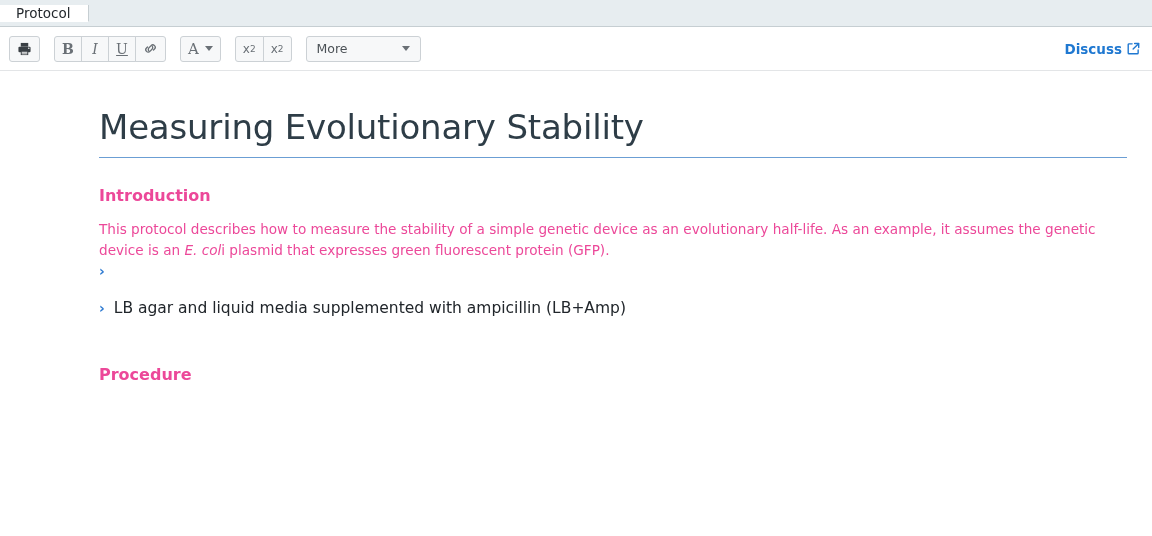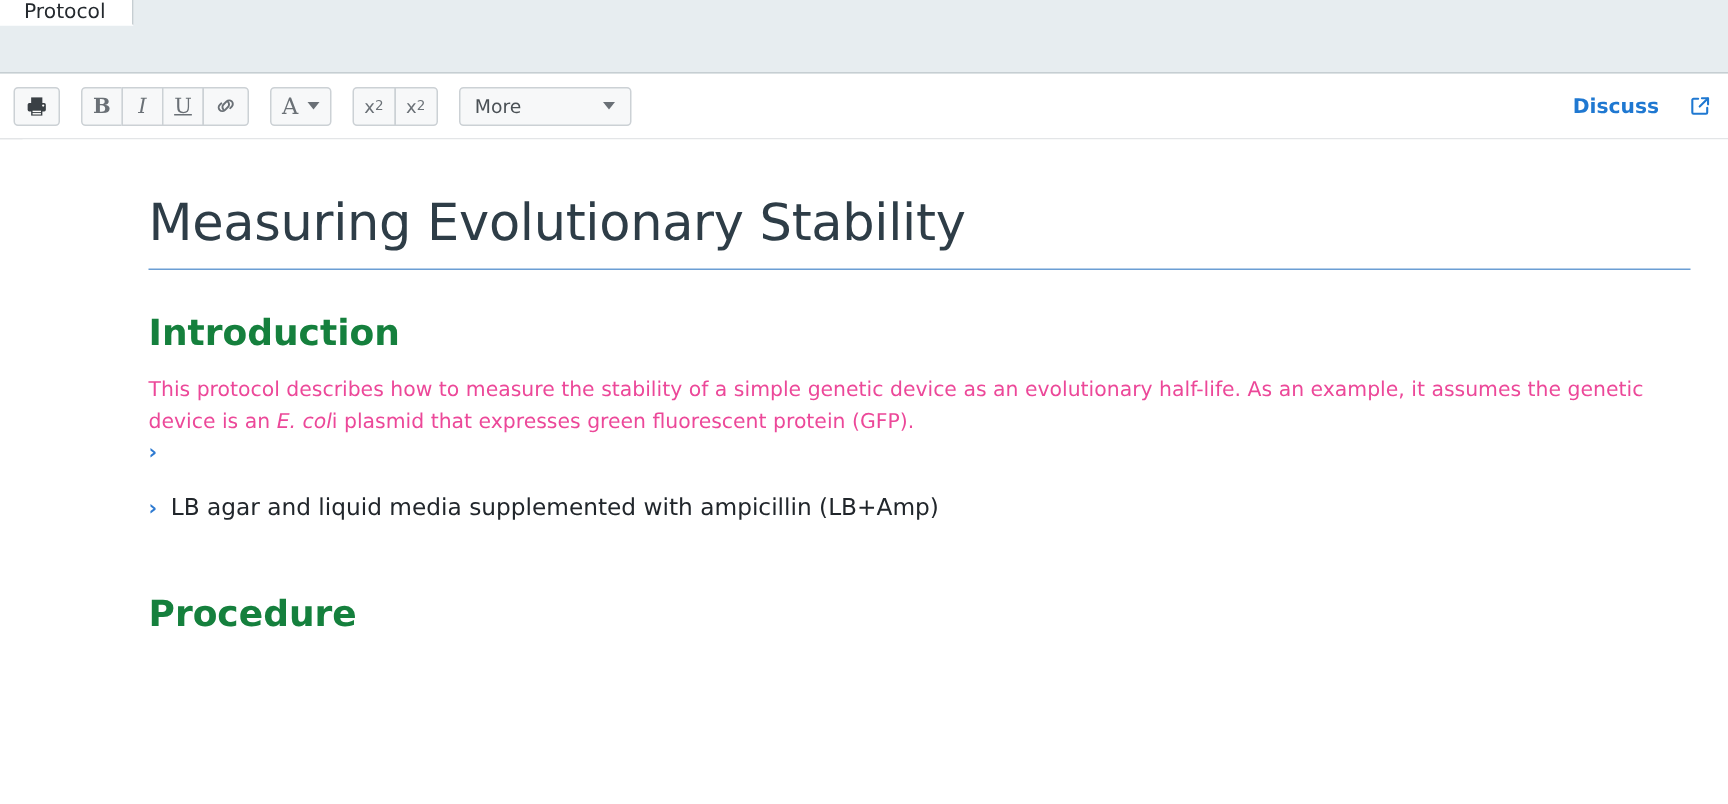--- a/index.html
+++ b/index.html
@@ -10,25 +10,25 @@
     width: 1152px;
     height: 536px;
     background: #ffffff;
     font-family: "DejaVu Sans", sans-serif;
     overflow: hidden;
   }
 
   
   .tabstrip {
     position: relative;
-    height: 49px;
+    height: 27px;
     background: #e7edf0;
     border-bottom: 1px solid #c6ced2;
     display: flex;
-    align-items: flex-start;
+    align-items: center;
     padding-left: 0;
   }
   .tab {
     background: #ffffff;
     border-right: 1px solid #c6ced2;
     border-bottom: 1px solid #ffffff;
     margin-bottom: -1px;
     padding: 0 18px 0 16px;
     display: flex;
     align-items: center;
@@ -89,21 +89,21 @@
     border-top: 5px solid #6a7076;
     margin-left: 6px;
   }
   .printer-icon { display:block; }
 
   .spacer { flex: 1; }
 
   .discuss {
     display: flex;
     align-items: center;
-    gap: 21px;
+    gap: 5px;
     color: #1f78d1;
     font-size: 13.5px;
     font-family: "DejaVu Sans", sans-serif;
     cursor: pointer;
     font-weight: 600;
   }
 
   
   .doc {
     position: relative;
@@ -124,23 +124,23 @@
     letter-spacing: -0.2px;
     font-family: "DejaVu Sans", sans-serif;
   }
   .title-rule {
     height: 1px;
     background: #6b9ed4;
     width: 1028px;
     margin-bottom: 28px;
   }
   h2.section {
-    font-size: 24px;
+    font-size: 16px;
     font-weight: 600;
-    color: #15803d;
+    color: #ec4899;
     margin: 0 0 14px 0;
     font-family: "DejaVu Sans", sans-serif;
   }
   h2.section.materials { margin-top: 44px; }
   h2.section.procedure { margin-top: 44px; }
 
   p.body {
     font-size: 13.6px;
     line-height: 1.55;
     color: #ec4899;

